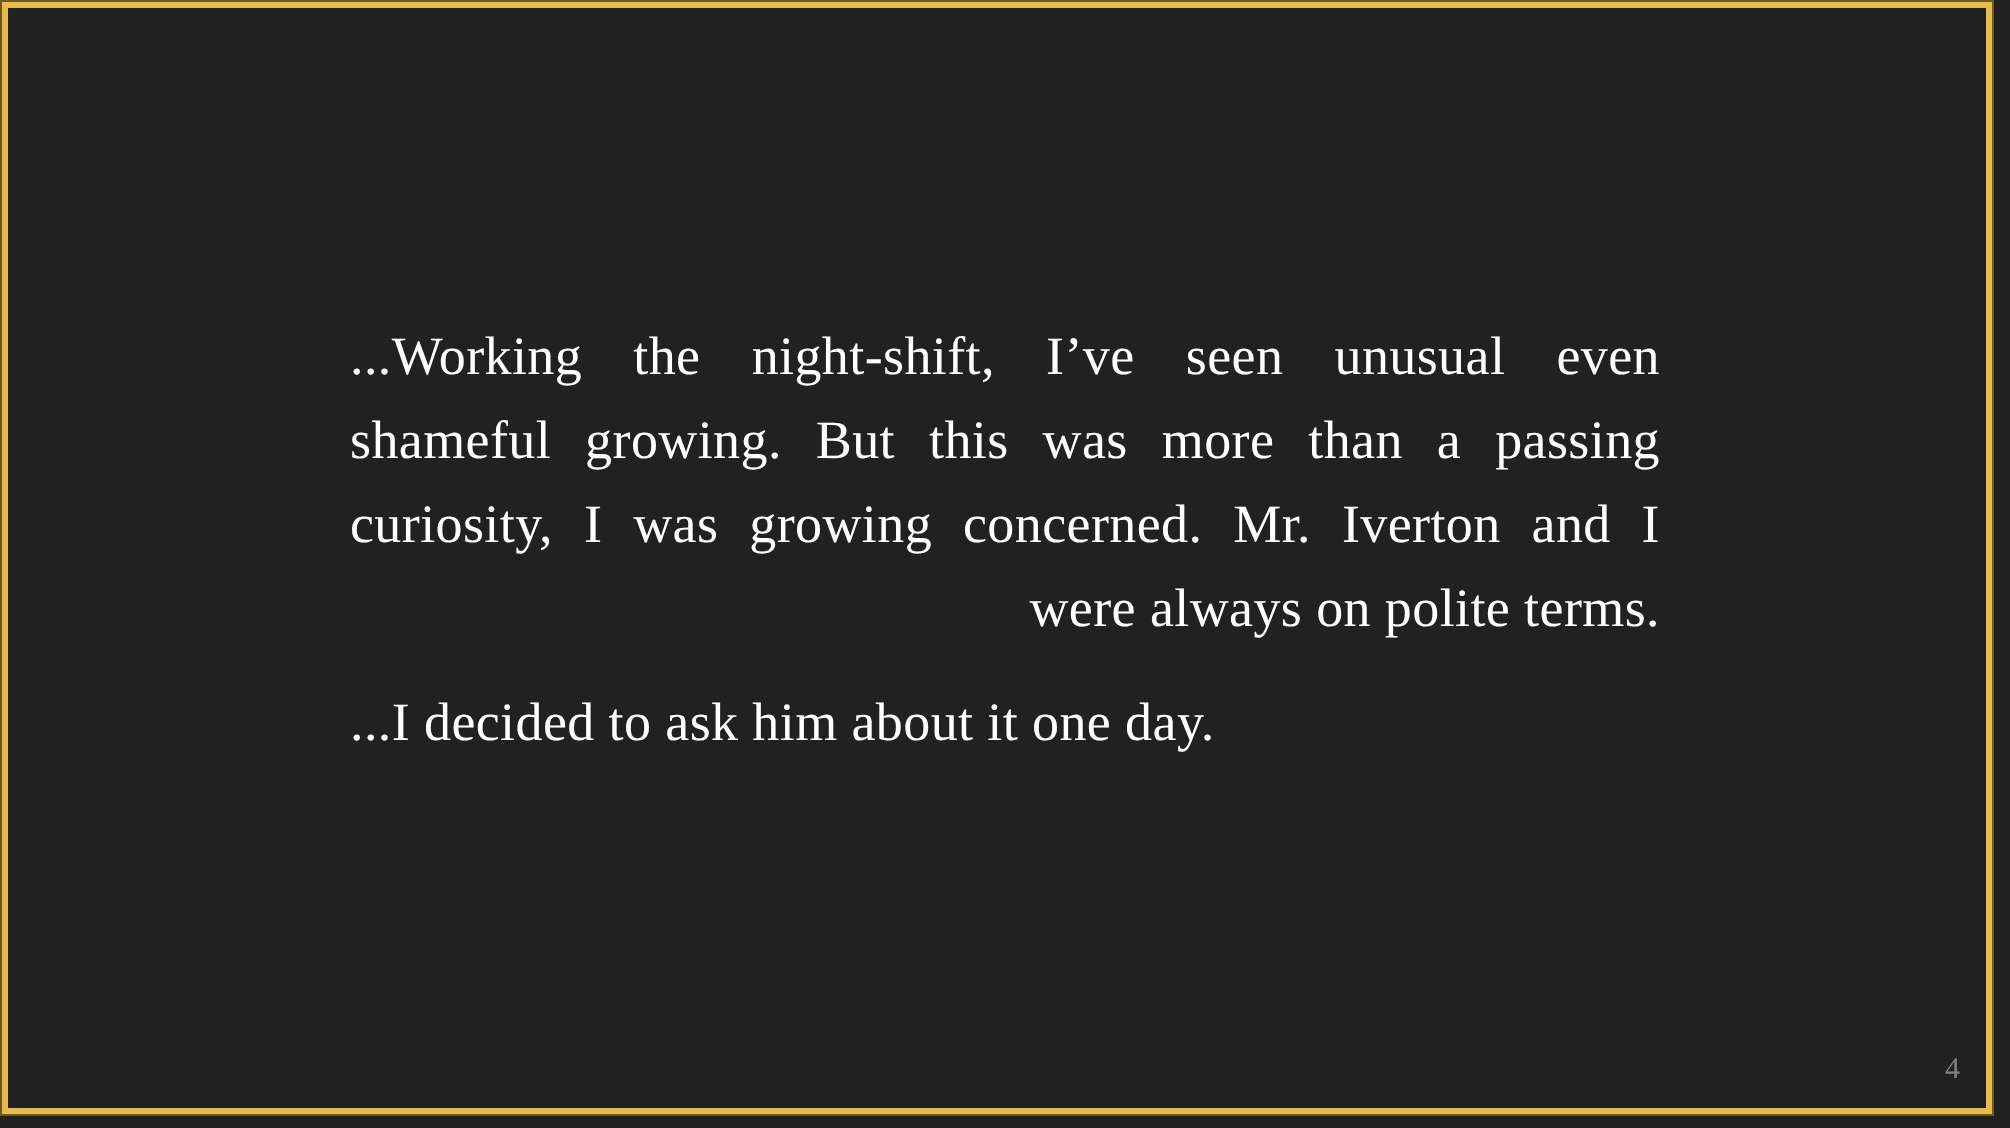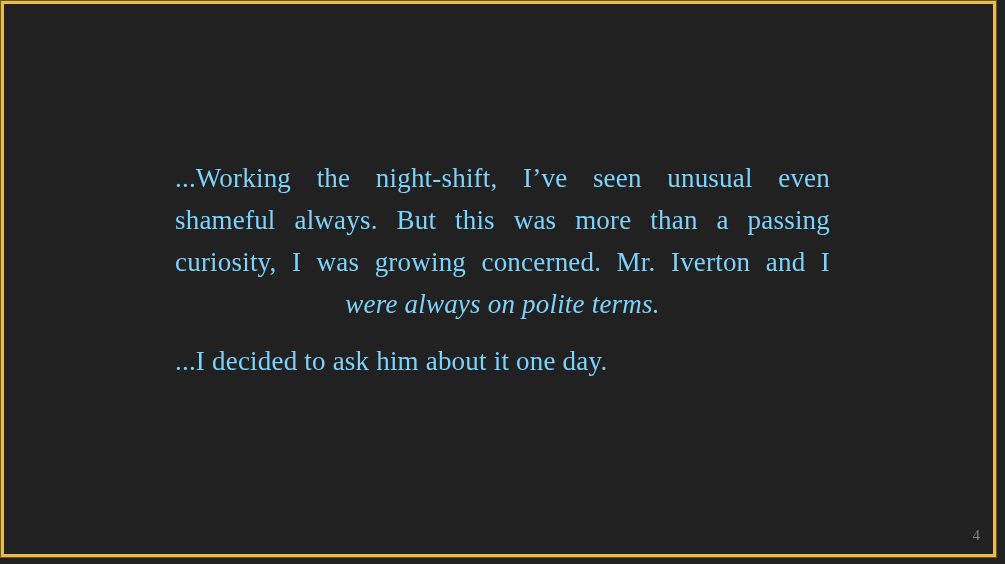--- a/index.html
+++ b/index.html
@@ -24,33 +24,32 @@
     bottom: 7px;
     border: 3px solid #e8bb4d;
     box-shadow: 0 0 0 1px #6d581f;
     pointer-events: none;
   }
   .text-block {
     position: absolute;
     left: 175px;
     top: 157px;
     width: 655px;
-    color: #7dd3fc;
+    color: #ffffff;
     font-size: 27px;
     line-height: 42px;
     letter-spacing: 0.2px;
   }
   .jline {
     text-align: justify;
     text-align-last: justify;
     white-space: nowrap;
   }
   .lline {
-    text-align: center;
-    font-style: italic;
+    text-align: right;
   }
   .p2 {
     margin-top: 15px;
     text-align: left;
   }
   .page-number {
     position: absolute;
     right: 25px;
     bottom: 21px;
     font-size: 15px;
@@ -61,21 +60,21 @@
 </head>
 <body>
 
 <div class="stage">
 
   <div class="frame"></div>
 
   <div class="text-block">
     <div class="p1">
       <div class="jline">...Working the night-shift, I’ve seen unusual even</div>
-      <div class="jline">shameful always. But this was more than a passing</div>
+      <div class="jline">shameful growing. But this was more than a passing</div>
       <div class="jline">curiosity, I was growing concerned. Mr. Iverton and I</div>
       <div class="lline">were always on polite terms.</div>
     </div>
     <div class="p2">...I decided to ask him about it one day.</div>
   </div>
 
   <div class="page-number">4</div>
 
 </div>
 

